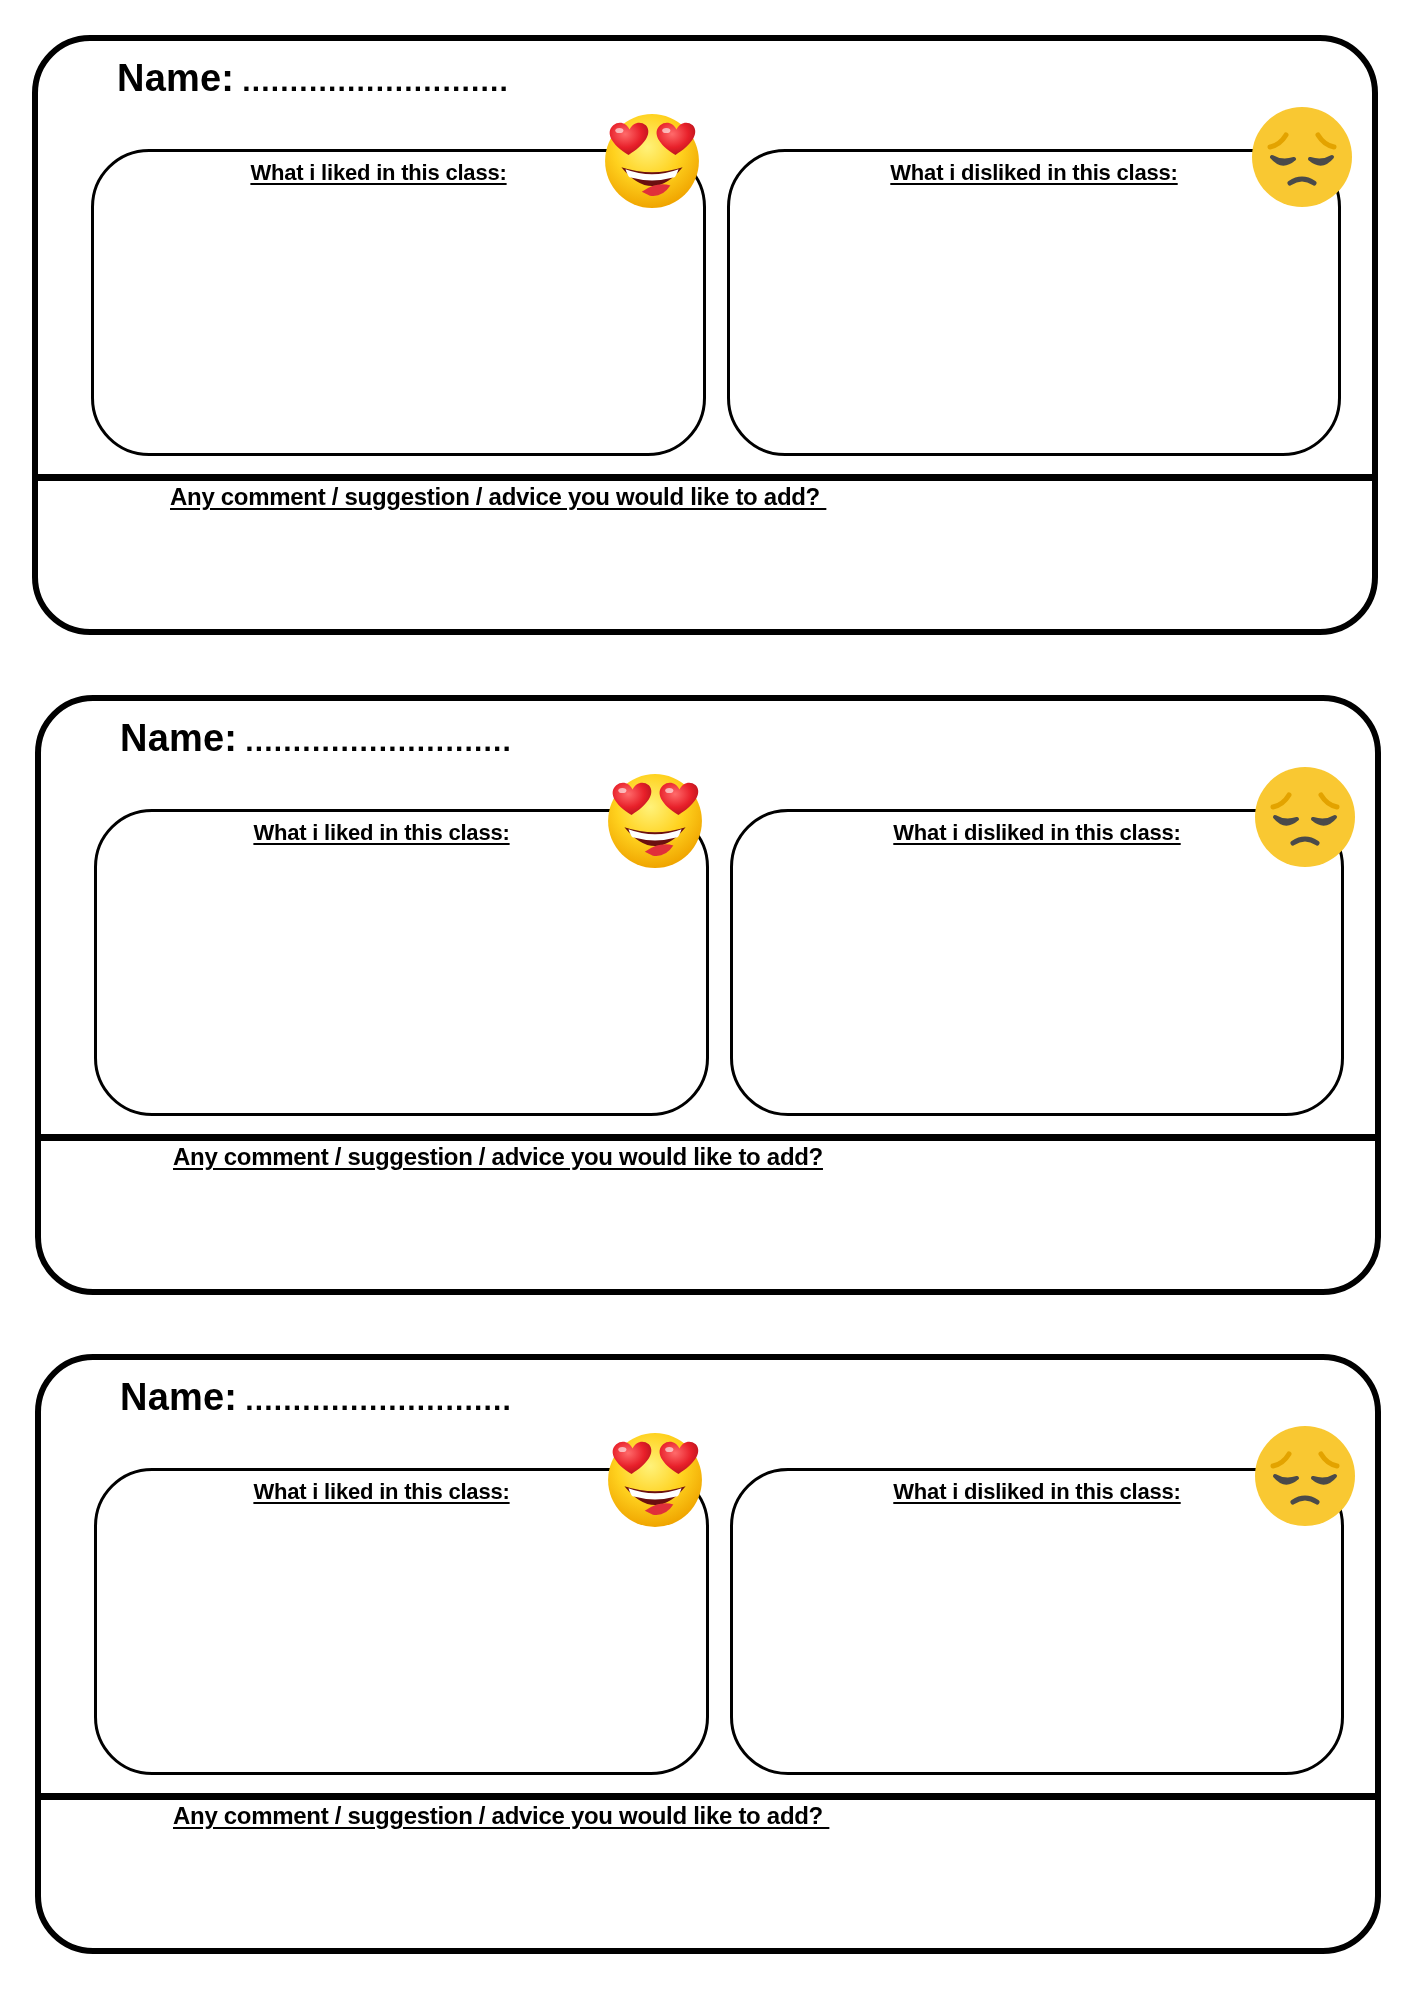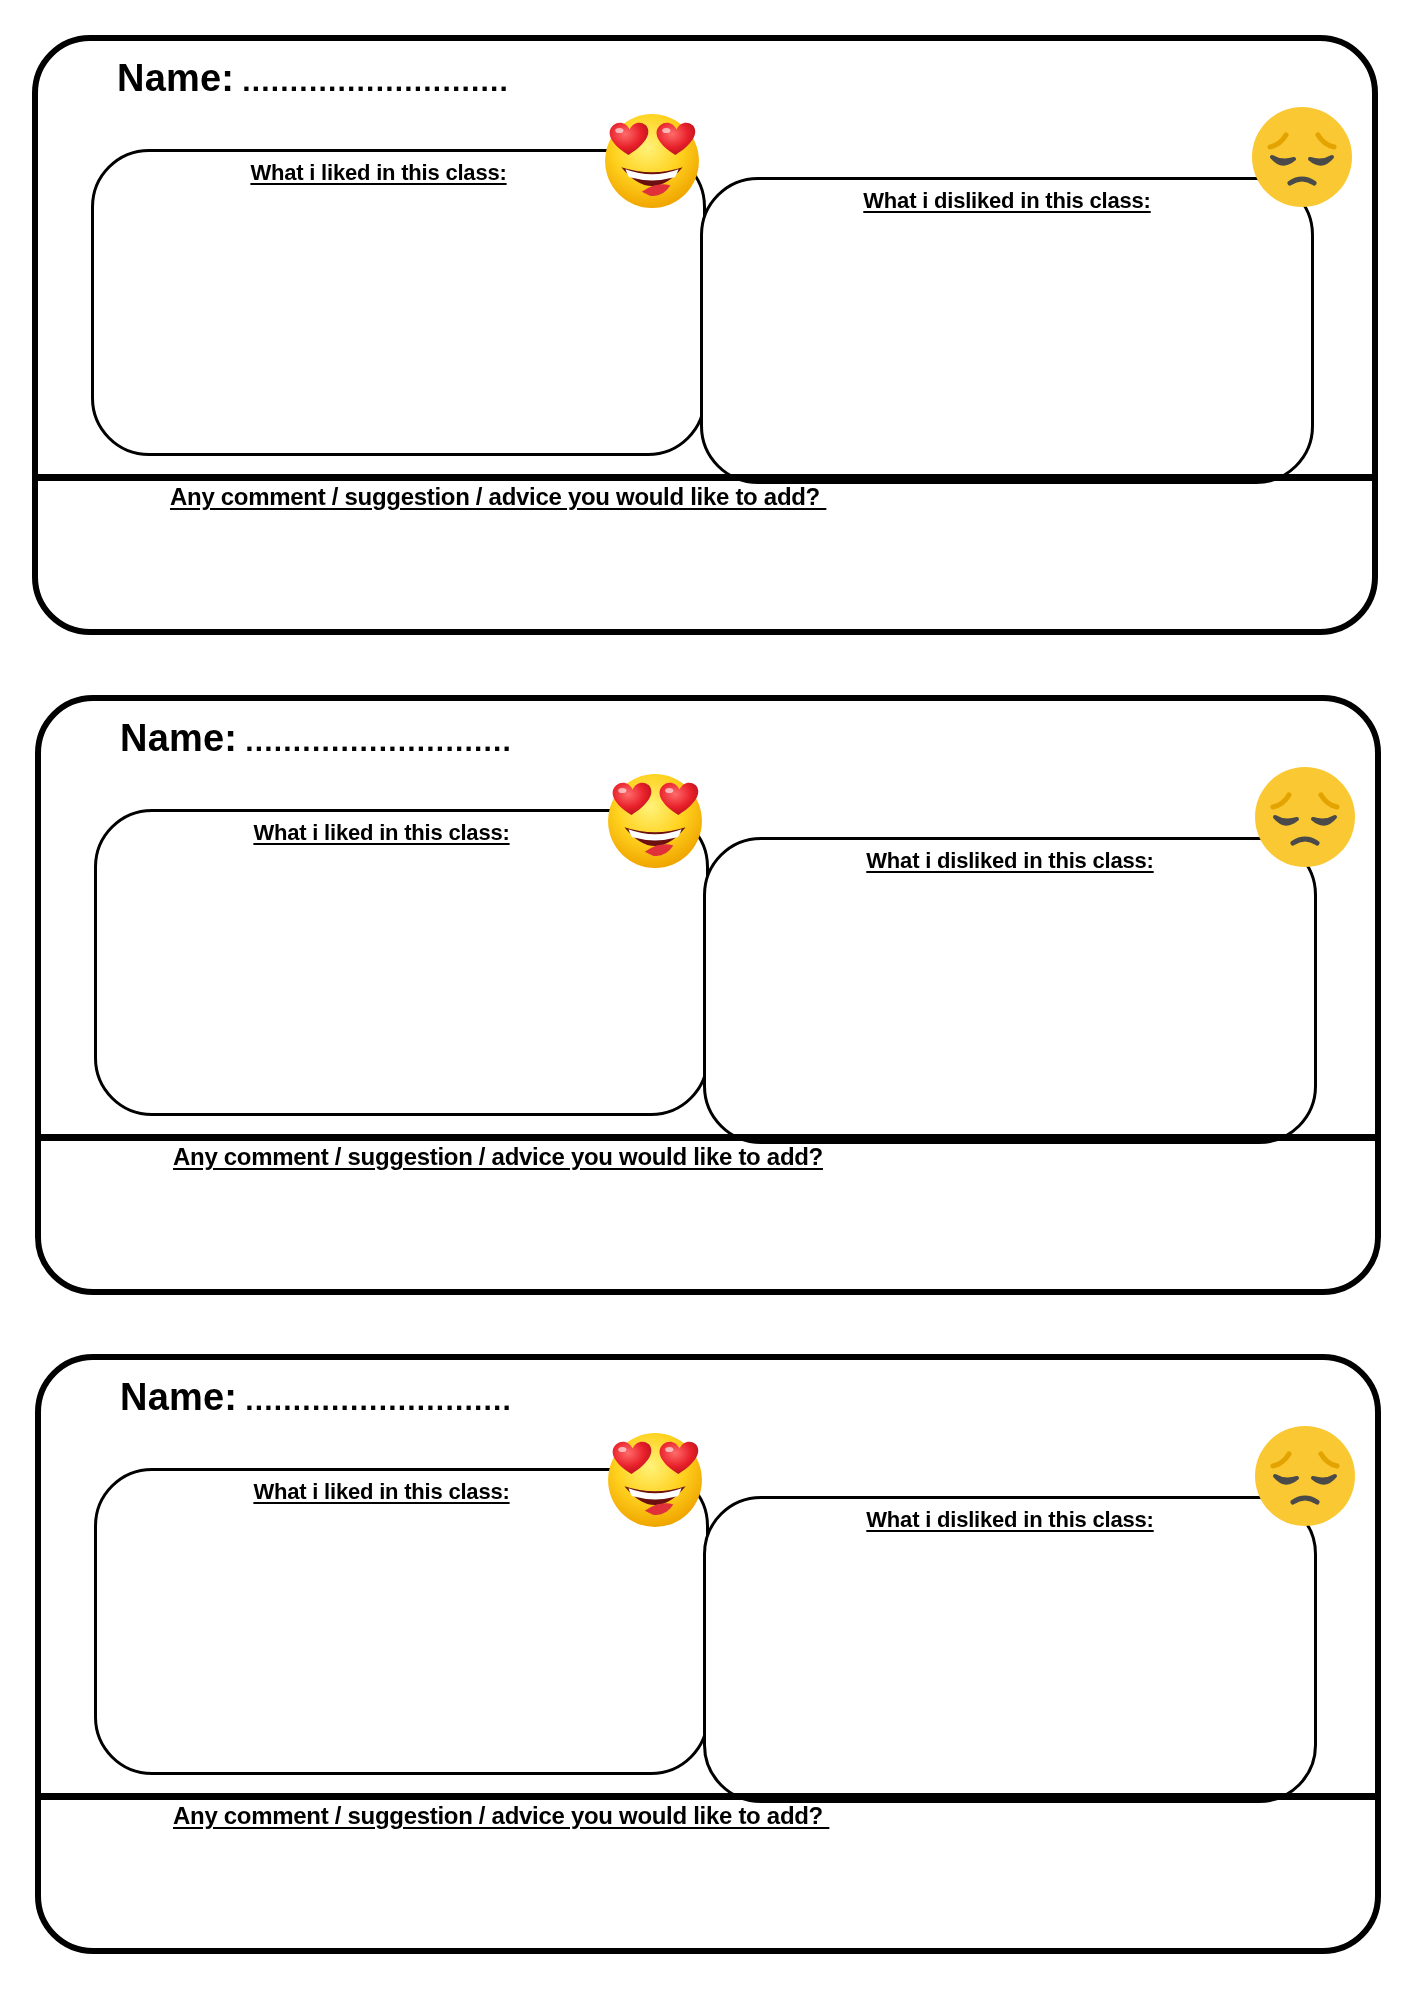--- a/index.html
+++ b/index.html
@@ -17,21 +17,21 @@
   .name-row {
     position:absolute; left:79px; top:16px; font-weight:bold; font-size:38px; letter-spacing:0.2px;
     white-space:nowrap;
   }
   .name-row .dots { font-size:30px; letter-spacing:1.2px; margin-left:8px; }
   .box {
     position:absolute; top:108px; height:307px; box-sizing:border-box;
     border:3px solid #000; border-radius:58px; background:#fff;
   }
   .box.liked { left:53px; width:615px; }
-  .box.disliked { left:662px; width:614px;margin-top:28px; }
+  .box.disliked { left:689px; width:614px; }
   .box .heading {
     position:absolute; top:8px; left:0; right:0; text-align:center;
     font-weight:bold; font-size:22px; text-decoration:underline; text-underline-offset:3px;
     white-space:nowrap; letter-spacing:-0.2px;
   }
   .box.liked .heading { right:40px; }
   .emoji { position:absolute; width:102px; height:102px; }
   .emoji.happy { left:563px; top:67px; }
   .emoji.sad { left:1214px; top:66px; width:100px; height:100px; }
   .divider {

